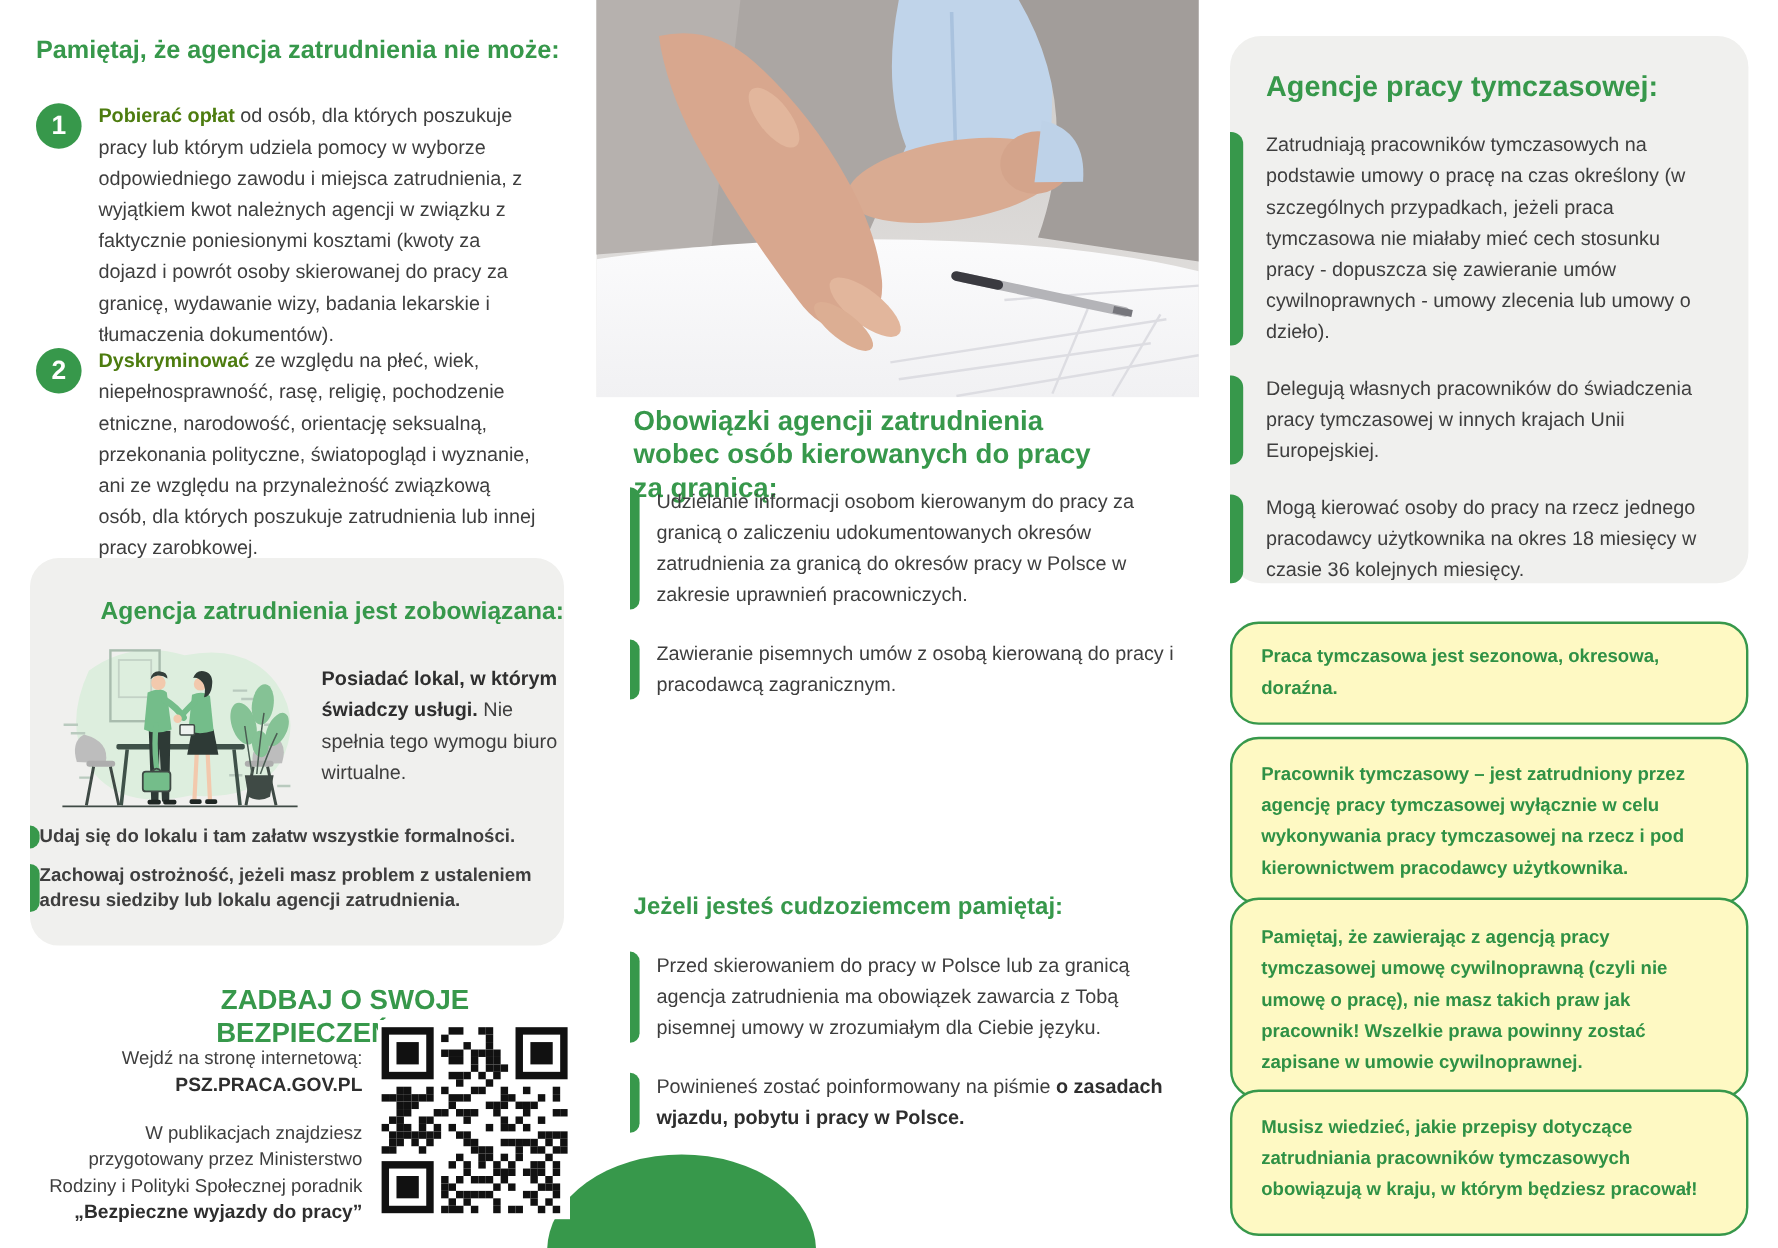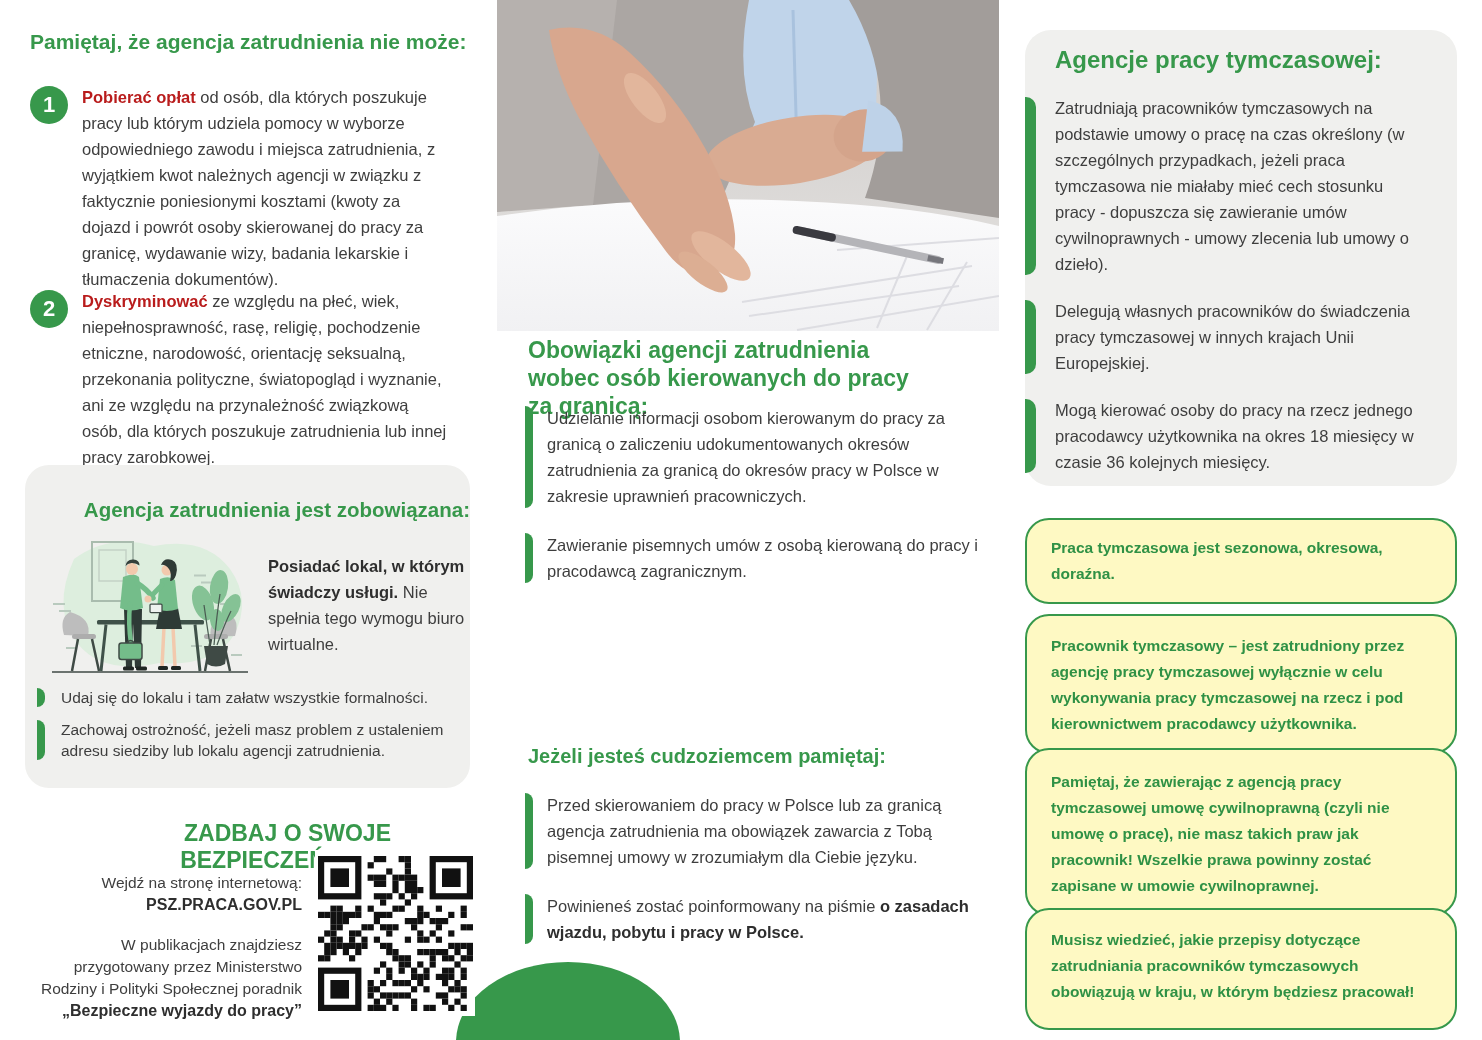--- a/index.html
+++ b/index.html
@@ -14,31 +14,31 @@
 
   
   .lc-heading{left:30px;top:30px;font-size:21px;font-weight:bold;color:#37984b;}
   .num-item{left:30px;display:flex;gap:14px;width:420px;}
   .num-badge{
     flex:0 0 38px;width:38px;height:38px;border-radius:50%;background:#37984b;
     color:#fff;font-weight:bold;font-size:22px;display:flex;align-items:center;justify-content:center;
     margin-top:2px;
   }
   .num-text{font-size:16.5px;line-height:26px;width:375px;}
-  .num-text b{color:#b91c1c;text-align:center;}
+  .num-text b{color:#4d7c0f;text-align:center;}
 
   .panel{
     left:25px;top:465px;width:445px;height:323px;background:#f0f0ee;border-radius:24px;
   }
   .panel-heading{margin-top:33px;text-align:right;font-size:20.5px;font-weight:bold;color:#37984b;}
   .panel-row{position:absolute;left:0;top:62px;width:445px;height:152px;}
   .illu{position:absolute;left:18px;top:2px;width:214px;height:150px;}
   .panel-text{position:absolute;left:243px;top:26px;width:200px;font-size:16.5px;line-height:26px;}
   .panel-text b{color:#2e2e2e;}
-  .tip{position:relative;margin:0 0 11px 12px;padding-left:24px;font-size:15.5px;line-height:21px;}
+  .tip{position:relative;margin:0 0 11px 0;padding-left:8px;font-size:15.5px;line-height:21px;font-weight:bold;}
   .tips-wrap{position:absolute;left:0;top:222px;width:440px;}
   .bar{
     position:absolute;left:0;top:1px;bottom:1px;width:8px;background:#37984b;
     border-radius:0 8px 8px 0;
   }
   
   .safety-heading{left:30px;top:820px;width:455px;padding-left:60px;box-sizing:border-box;
     text-align:center;font-size:23px;font-weight:bold;color:#37984b;}
   .safety-text{left:30px;top:872px;width:272px;text-align:right;font-size:15.5px;line-height:22px;}
   .safety-text .strong{font-weight:bold;color:#2e2e2e;font-size:16px;}
@@ -53,21 +53,21 @@
   .duty b{color:#2e2e2e;}
   .mc-heading2{left:528px;top:745px;width:430px;font-size:20px;font-weight:bold;color:#37984b;}
   .mc-items2{left:525px;top:792px;width:470px;}
   .dome{
     left:456px;top:962px;width:224px;height:90px;background:#37984b;
     border-radius:112px 112px 0 0 / 80px 80px 0 0;
   }
 
   
   .r-panel{left:1025px;top:30px;width:432px;height:456px;background:#f0f0ee;border-radius:26px;}
-  .r-heading{margin:16px 30px 0 30px;font-size:24px;font-weight:bold;color:#37984b;}
+  .r-heading{margin:29px 30px 0 30px;font-size:24px;font-weight:bold;color:#37984b;}
   .r-item{position:relative;margin:21px 30px 0 0;padding-left:30px;font-size:16.5px;line-height:26px;}
   .r-item .bar{width:11px;border-radius:0 10px 10px 0;top:2px;bottom:2px;}
   .callout{
     left:1025px;width:432px;box-sizing:border-box;border:2px solid #37984b;border-radius:24px;
     background:#fef9c3;padding:15px 24px;font-size:15.5px;font-weight:bold;color:#2f9145;line-height:26px;
   }
   .co1{top:518px;min-height:80px;}
   .co2{top:614px;min-height:122px;padding-top:17px;}
   .co3{top:748px;min-height:148px;padding-top:19px;}
   .co4{top:908px;min-height:122px;padding-top:17px;}

